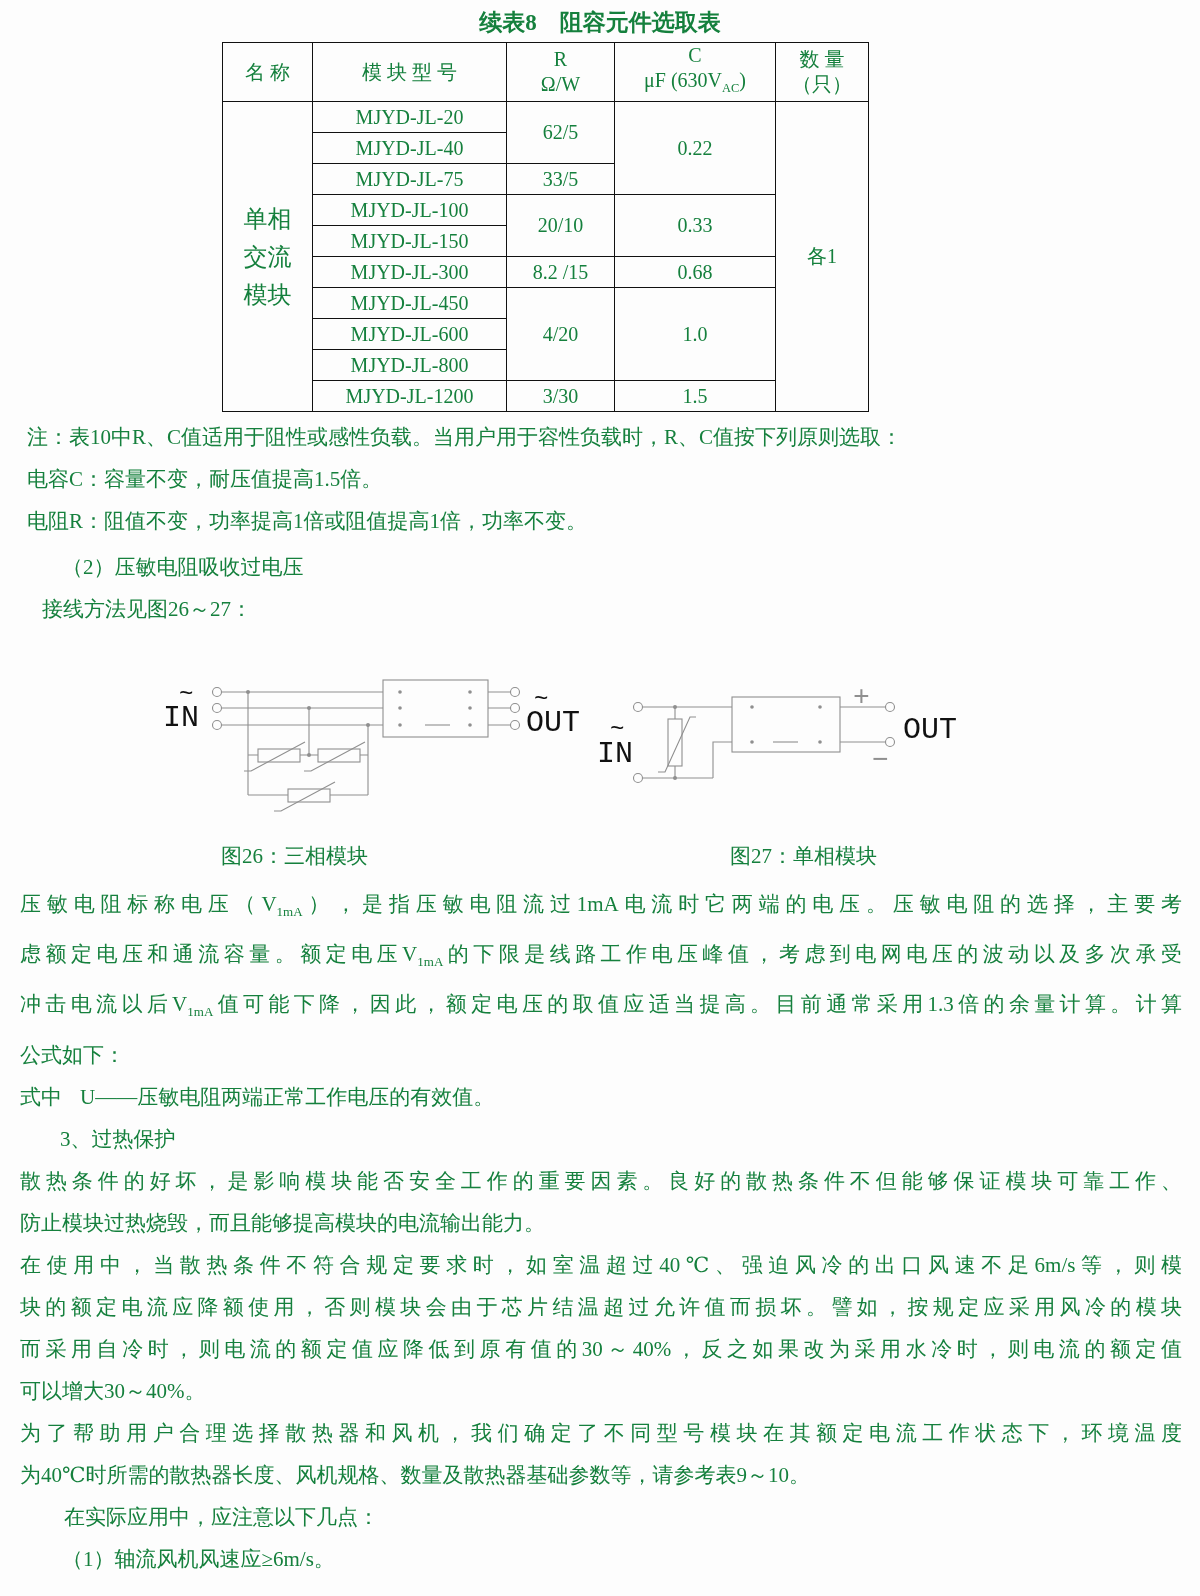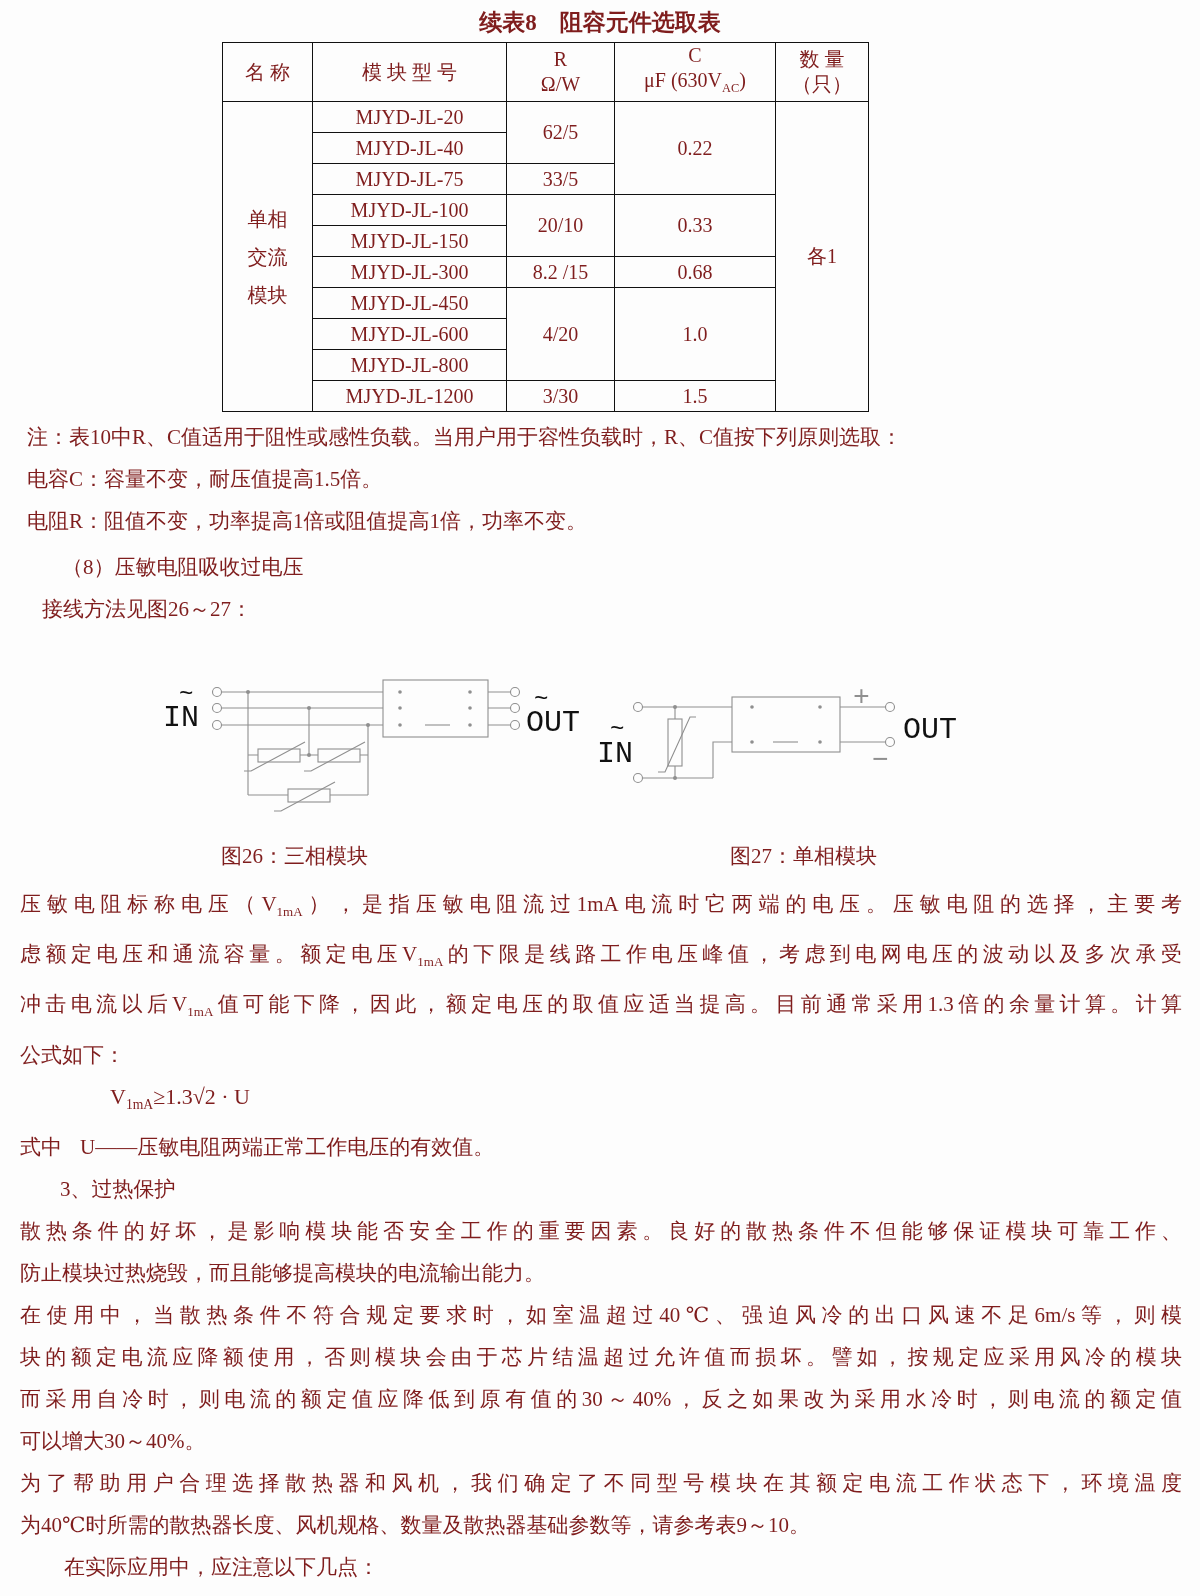--- a/index.html
+++ b/index.html
@@ -1,38 +1,38 @@
 <!DOCTYPE html>
 <html><head>
 <meta charset="utf-8">
 <style>
   html,body { margin:0; padding:0; background:#888; }
   .page {
     position:relative; width:1200px; height:1596px; margin:0 auto;
-    background:#fdfdfd; color:#7f1d1d;
+    background:#fdfdfd; color:#15803d;
     font-family:"Liberation Serif","DejaVu Serif",serif;
     overflow:hidden;
   }
   .doc-title {
     padding-top:6px; height:36px; line-height:34px;
     text-align:center; font-size:23px; font-weight:bold;
   }
   
   table.rc {
     border-collapse:collapse; table-layout:fixed;
     margin:0 0 0 222px;
   }
   table.rc td {
     border:1.6px solid #111; text-align:center; vertical-align:middle;
     font-size:20px; padding:0; overflow:hidden;
   }
   table.rc .hdr td { height:55px; line-height:25px; }
   table.rc tr.datarow { height:31px; }
   td.model { text-align:left; padding-left:8px; }
-  td.groupname div { line-height:38px; font-size:20px; }
+  td.groupname div { line-height:38px; font-size:24px; }
   sub { font-size:0.62em; }
   
   .line { font-size:21px; line-height:42px; white-space:pre-wrap; padding-left:20px; padding-right:18px; }
   .just { text-align:justify; text-align-last:justify; }
   .ind  { }
   .note-line { padding-left:27px; }
   .sec2 { padding-left:62px; margin-top:4px; }
   .wiring { padding-left:42px; }
   .formula { padding-left:110px; font-size:22px; }
   .formula-note .gap { padding-left:18px; }
@@ -130,21 +130,21 @@
         <td>3/30</td>
         <td>1.5</td>
       </tr>
     </tbody>
   </table>
 
   <div class="line note-line" style="margin-top:4px">注：表10中R、C值适用于阻性或感性负载。当用户用于容性负载时，R、C值按下列原则选取：</div>
   <div class="line note-line">电容C：容量不变，耐压值提高1.5倍。</div>
   <div class="line note-line">电阻R：阻值不变，功率提高1倍或阻值提高1倍，功率不变。</div>
 
-  <div class="line sec2">（8）压敏电阻吸收过电压</div>
+  <div class="line sec2">（2）压敏电阻吸收过电压</div>
   <div class="line wiring">接线方法见图26～27：</div>
 
   <div class="figs">
     <svg width="1200" height="185" viewBox="0 0 1200 185">
       <g transform="translate(0,-645)">
 
         <g>
           <text class="lbl" x="179" y="696" font-size="24">~</text>
           <text class="lbl" x="163" y="721" font-size="30">IN</text>
 
@@ -235,21 +235,20 @@
   <div class="captions">
     <span class="cap26">图26：三相模块</span>
     <span class="cap27">图27：单相模块</span>
   </div>
 
   <div class="line ind just" style="margin-top:6px">压敏电阻标称电压（V<sub>1mA</sub>），是指压敏电阻流过1mA电流时它两端的电压。压敏电阻的选择，主要考</div>
   <div class="line just">虑额定电压和通流容量。额定电压V<sub>1mA</sub>的下限是线路工作电压峰值，考虑到电网电压的波动以及多次承受</div>
   <div class="line just">冲击电流以后V<sub>1mA</sub>值可能下降，因此，额定电压的取值应适当提高。目前通常采用1.3倍的余量计算。计算</div>
   <div class="line">公式如下：</div>
 
-  <div class="line formula">V<sub>1mA</sub>≥1.3√2 · U</div>
   <div class="line formula-note"><span>式中</span><span class="gap">U——压敏电阻两端正常工作电压的有效值。</span></div>
 
   <div class="line sec3">3、过热保护</div>
 
   <div class="line ind just">散热条件的好坏，是影响模块能否安全工作的重要因素。良好的散热条件不但能够保证模块可靠工作、</div>
   <div class="line">防止模块过热烧毁，而且能够提高模块的电流输出能力。</div>
 
   <div class="line ind just">在使用中，当散热条件不符合规定要求时，如室温超过40℃、强迫风冷的出口风速不足6m/s等，则模</div>
   <div class="line just">块的额定电流应降额使用，否则模块会由于芯片结温超过允许值而损坏。譬如，按规定应采用风冷的模块</div>
   <div class="line just">而采用自冷时，则电流的额定值应降低到原有值的30～40%，反之如果改为采用水冷时，则电流的额定值</div>

